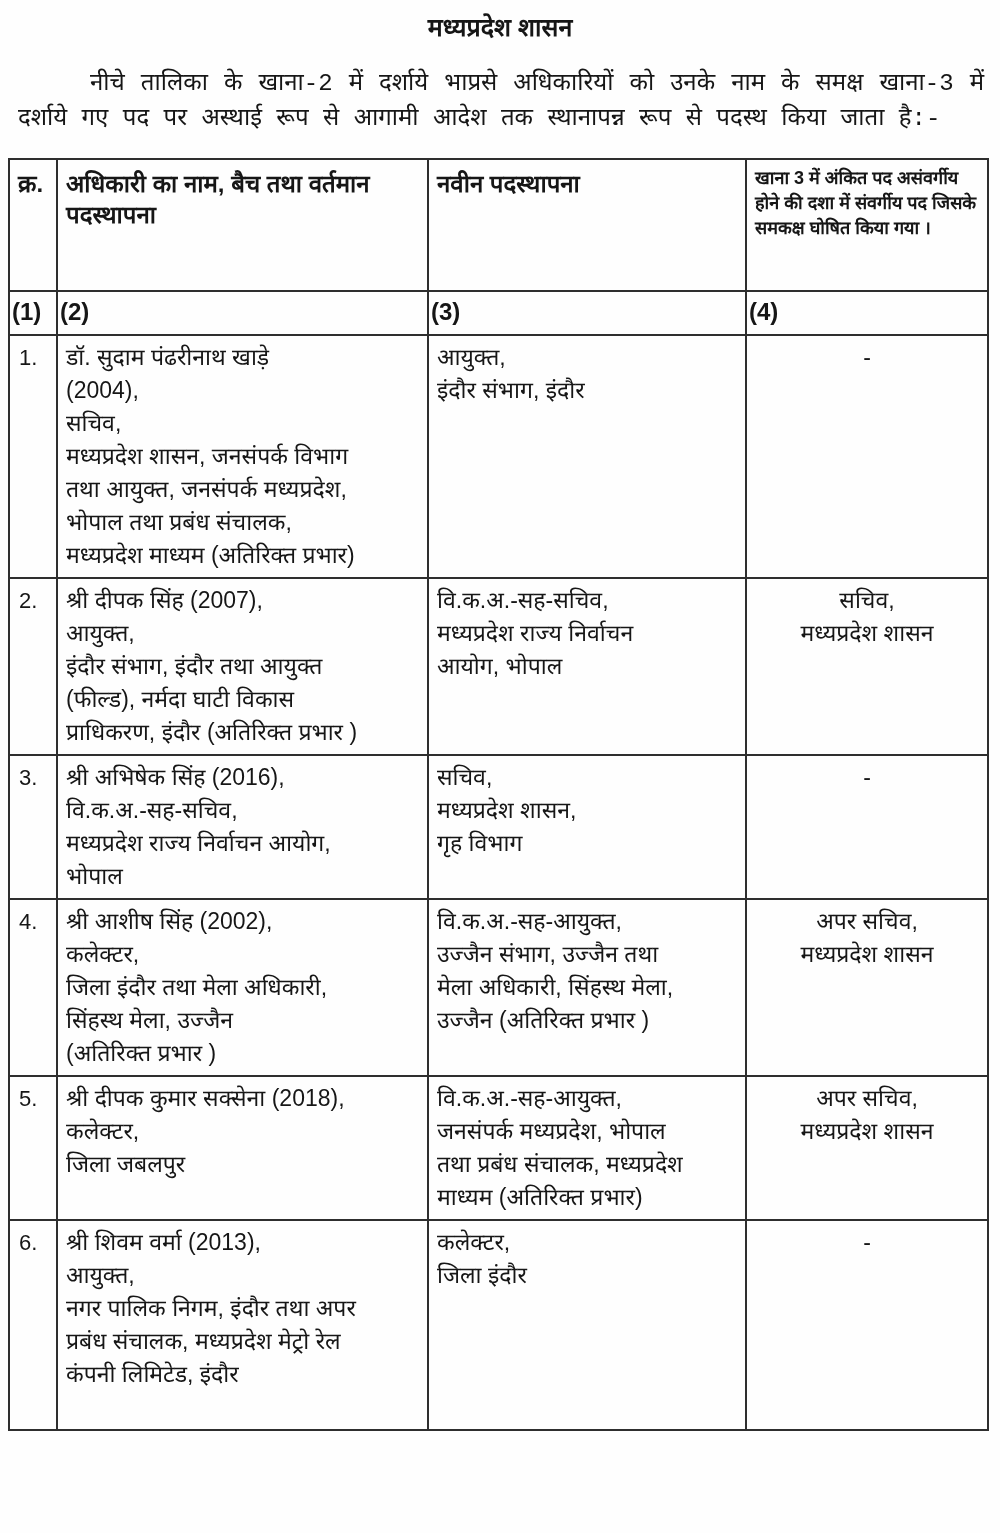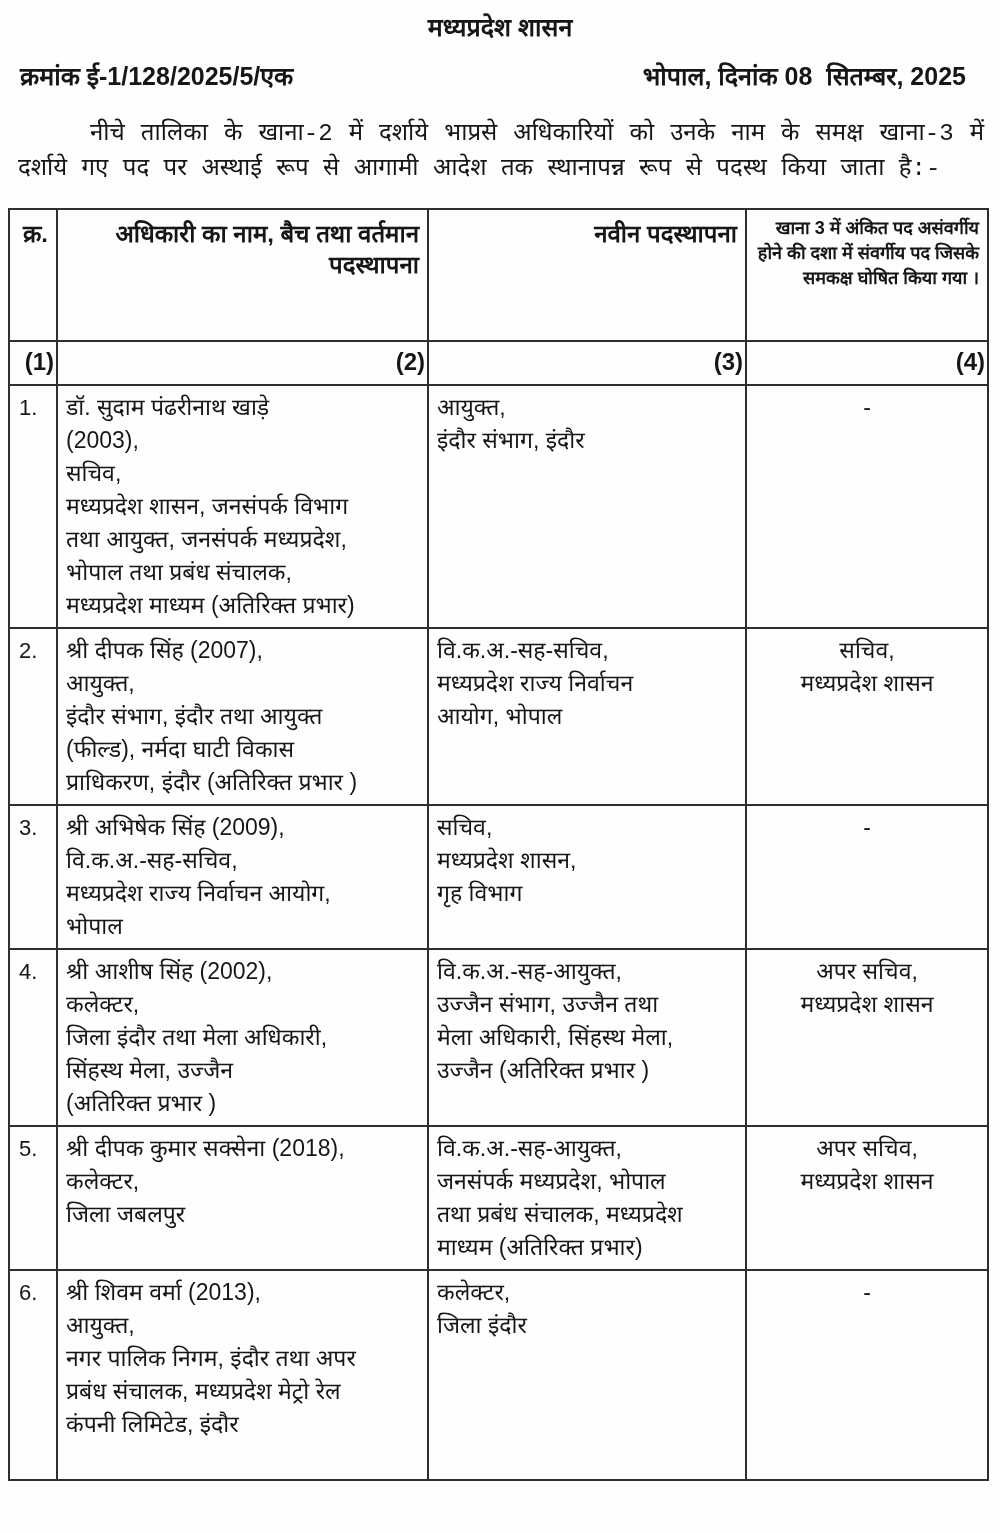--- a/index.html
+++ b/index.html
@@ -41,43 +41,39 @@
     border:2px solid #2e2e2e;
     vertical-align:top;
     padding:5px 8px;
     box-sizing:border-box;
     overflow:hidden;
   }
   col.c1{width:48px;}
   col.c2{width:371px;}
   col.c3{width:318px;}
   col.c4{width:242px;}
-  thead th{font-weight:bold;text-align:right;}
+  thead th{font-weight:bold;text-align:left;}
   tr.head-main th{font-size:24px;line-height:31px;height:132px;padding-top:8px;}
   tr.head-main th.small{font-size:18px;line-height:25px;padding-top:6px;border-radius:11px;}
   tr.head-nums th{font-size:24px;height:44px;padding:6px 2px;}
   td{font-size:23px;line-height:33px;}
   td.sno{font-size:22px;padding-left:9px;}
   td.center{text-align:center;}
   .b{font-weight:normal;}
   .ln{min-height:33px;}
 </style>
 </head>
 <body>
 
 <div class="page">
 
   <div class="doc-header">
     <div>मध्यप्रदेश शासन</div>
   </div>
 
-  <div class="ref-row">
-    <span>क्रमांक ई-1/128/2025/5/एक</span>
-    <span>भोपाल, दिनांक 08  सितम्बर, 2025</span>
-  </div>
 
   <p class="intro">नीचे तालिका के खाना-2 में दर्शाये भाप्रसे अधिकारियों को उनके नाम के समक्ष खाना-3  में दर्शाये गए पद पर अस्थाई रूप से आगामी आदेश तक स्थानापन्न रूप से पदस्थ किया जाता है:-</p>
 
   <table>
     <colgroup>
       <col class="c1">
         <col class="c2">
         <col class="c3">
         <col class="c4">
     </colgroup>
@@ -93,21 +89,21 @@
         <th>(2)</th>
         <th>(3)</th>
         <th>(4)</th>
       </tr>
     </thead>
     <tbody id="table-body">
         <tr>
           <td class="sno">1.</td>
           <td>
             <div class="ln"><span class="b">डॉ. सुदाम पंढरीनाथ</span><span> खाड़े</span></div>
-            <div class="ln"><span class="b">(2003),</span></div>
+            <div class="ln"><span class="b">(2004),</span></div>
             <div class="ln"><span>सचिव,</span></div>
             <div class="ln"><span>मध्यप्रदेश शासन, जनसंपर्क विभाग</span></div>
             <div class="ln"><span>तथा आयुक्त, जनसंपर्क मध्यप्रदेश,</span></div>
             <div class="ln"><span>भोपाल तथा प्रबंध संचालक,</span></div>
             <div class="ln"><span>मध्यप्रदेश माध्यम (अतिरिक्त प्रभार)</span></div>
           </td>
           <td>
             <div class="ln">आयुक्त,</div>
             <div class="ln">इंदौर संभाग, इंदौर</div>
           </td>
@@ -130,21 +126,21 @@
             <div class="ln">आयोग, भोपाल</div>
           </td>
           <td class="center">
             <div class="ln">सचिव,</div>
             <div class="ln">मध्यप्रदेश शासन</div>
           </td>
         </tr>
         <tr>
           <td class="sno">3.</td>
           <td>
-            <div class="ln"><span class="b">श्री अभिषेक सिंह (2009),</span></div>
+            <div class="ln"><span class="b">श्री अभिषेक सिंह (2016),</span></div>
             <div class="ln"><span>वि.क.अ.-सह-सचिव,</span></div>
             <div class="ln"><span>मध्यप्रदेश राज्य निर्वाचन आयोग,</span></div>
             <div class="ln"><span>भोपाल</span></div>
           </td>
           <td>
             <div class="ln">सचिव,</div>
             <div class="ln">मध्यप्रदेश शासन,</div>
             <div class="ln">गृह विभाग</div>
           </td>
           <td class="center">

